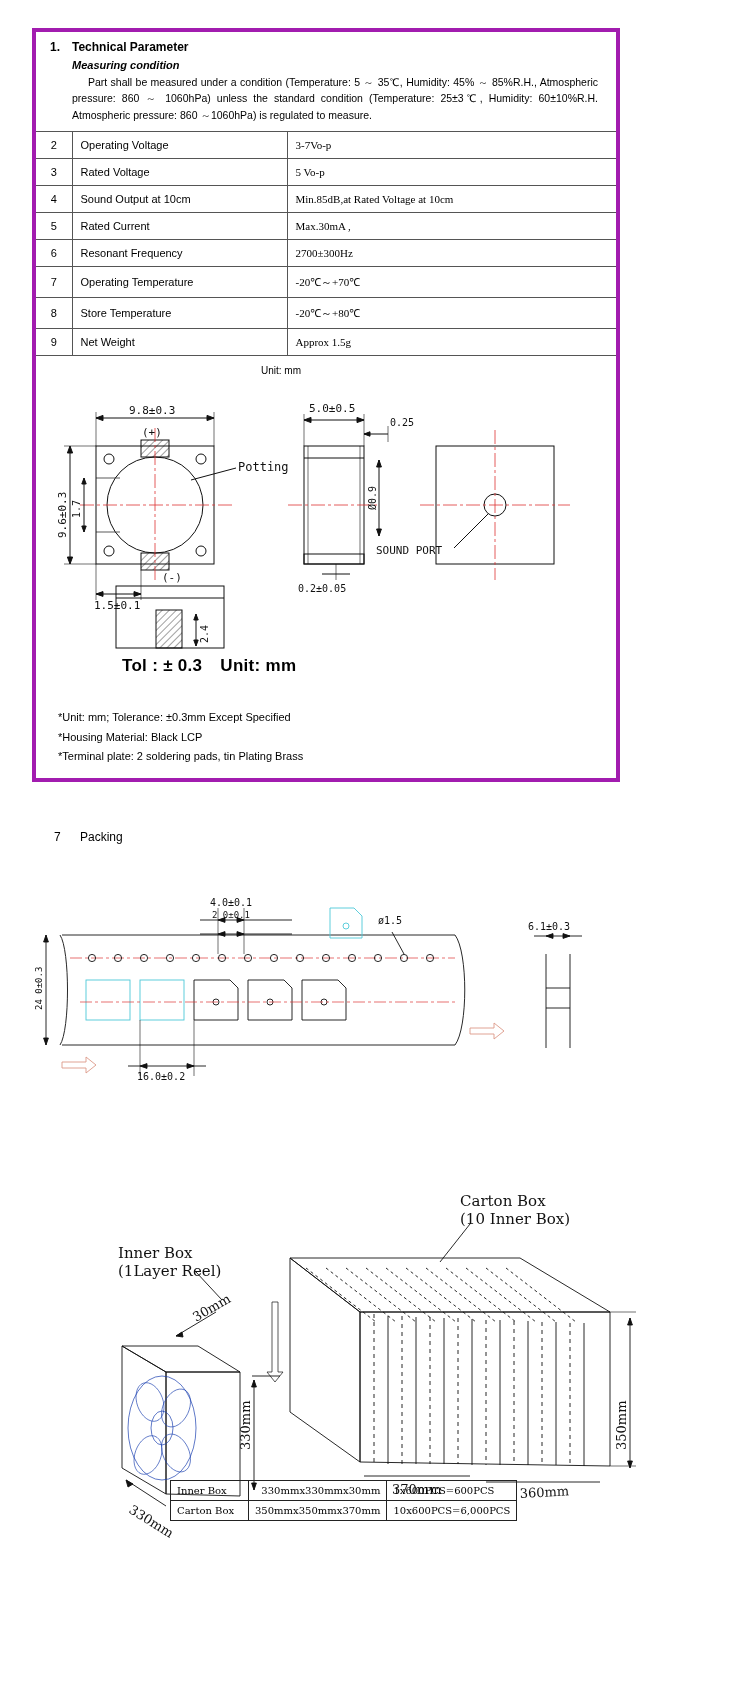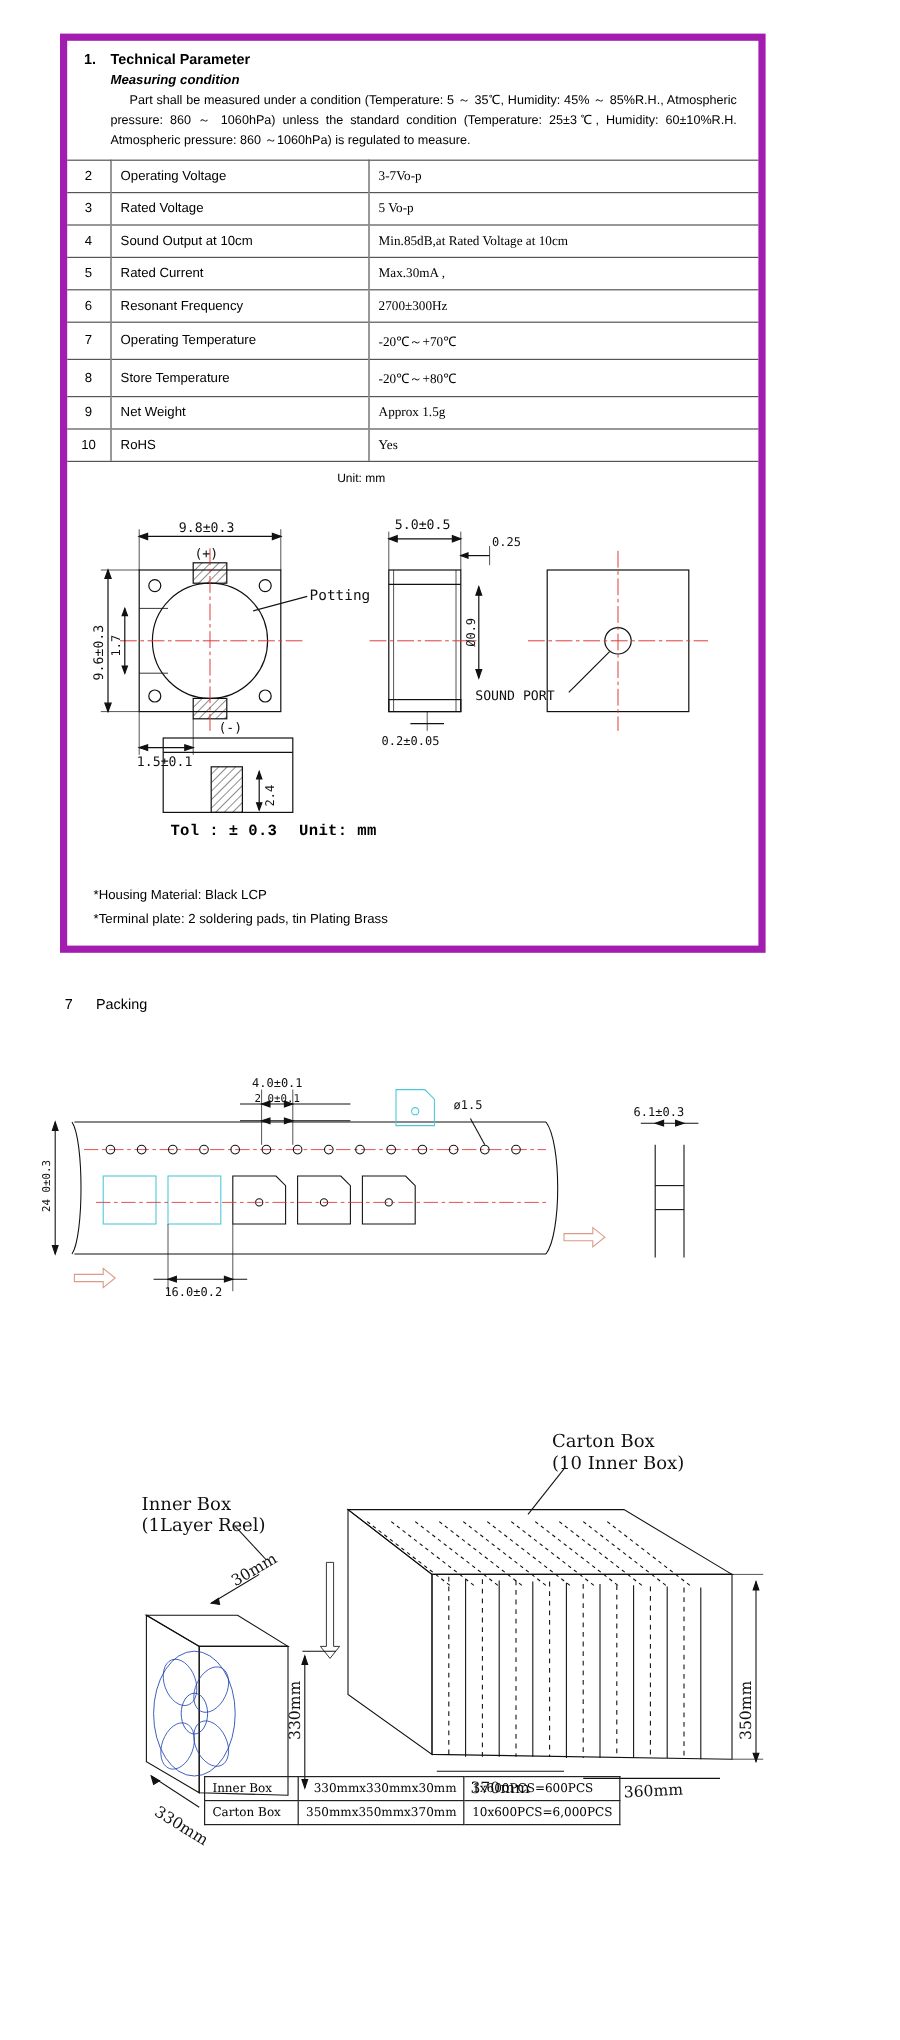--- a/index.html
+++ b/index.html
@@ -9,23 +9,23 @@
     background: #ffffff;
     font-family: "Liberation Sans", sans-serif;
     color: #000;
     font-size: 11px;
   }
   .page { position: relative; width: 750px; height: 1700px; overflow: hidden; }
 
   
   .spec-box {
     position: absolute;
-    left: 50px; top: 28px;
+    left: 32px; top: 28px;
     width: 588px;
-    border: 6px solid #a21caf;
+    border: 4px solid #a21caf;
     background: #fff;
   }
   .sec-head {
     padding: 8px 10px 2px 14px;
   }
   .sec-title {
     font-size: 12px; font-weight: bold;
   }
   .sec-title .num { display:inline-block; width: 22px; }
   .sub-title {
@@ -74,23 +74,22 @@
   }
 
   .dwg {
     position: relative;
     margin: 4px 0 0 0;
     height: 330px;
   }
   .tol-line {
     position: absolute;
     left: 86px; top: 300px;
-    font-size: 13px; font-weight: bold;
+    font-size: 17px; font-weight: bold;
     letter-spacing: 0.3px;
-    font-family: Liberation Mono, monospace;
   }
   .tol-line .gap { display:inline-block; width: 18px; }
 
   .notes {
     padding: 10px 0 12px 22px;
     font-size: 11px;
     line-height: 1.75;
   }
 
   
@@ -173,25 +172,20 @@
         </tr>
         <tr>
           <td class="c-idx">8</td>
           <td class="c-name">Store Temperature</td>
           <td class="c-val">-20℃～+80℃</td>
         </tr>
         <tr>
           <td class="c-idx">9</td>
           <td class="c-name">Net Weight</td>
           <td class="c-val">Approx 1.5g</td>
-        </tr>
-        <tr>
-          <td class="c-idx">10</td>
-          <td class="c-name">RoHS</td>
-          <td class="c-val">Yes</td>
         </tr>
       </tbody>
     </table>
 
     <div class="dim-sec">
       <div class="unit-note">Unit: mm</div>
 
       <div class="dwg">
         <svg width="588" height="330" viewBox="0 0 588 330">
           <g stroke="#111" fill="none" stroke-width="1">
@@ -301,20 +295,21 @@
             <text x="172" y="275" font-size="10" transform="rotate(-90 172 275)">2.4</text>
           </g>
         </svg>
       </div>
 
       <div class="tol-line">
         <span>Tol : ± 0.3</span><span class="gap"></span><span>Unit: mm</span>
       </div>
 
       <div class="notes">
+        <div>*Unit: mm; Tolerance: ±0.3mm Except Specified</div>
         <div>*Housing Material: Black LCP</div>
         <div>*Terminal plate: 2 soldering pads, tin Plating Brass</div>
       </div>
     </div>
   </div>
 
   <div class="packing-title">
     <span class="num">7</span><span>Packing</span>
   </div>
 

